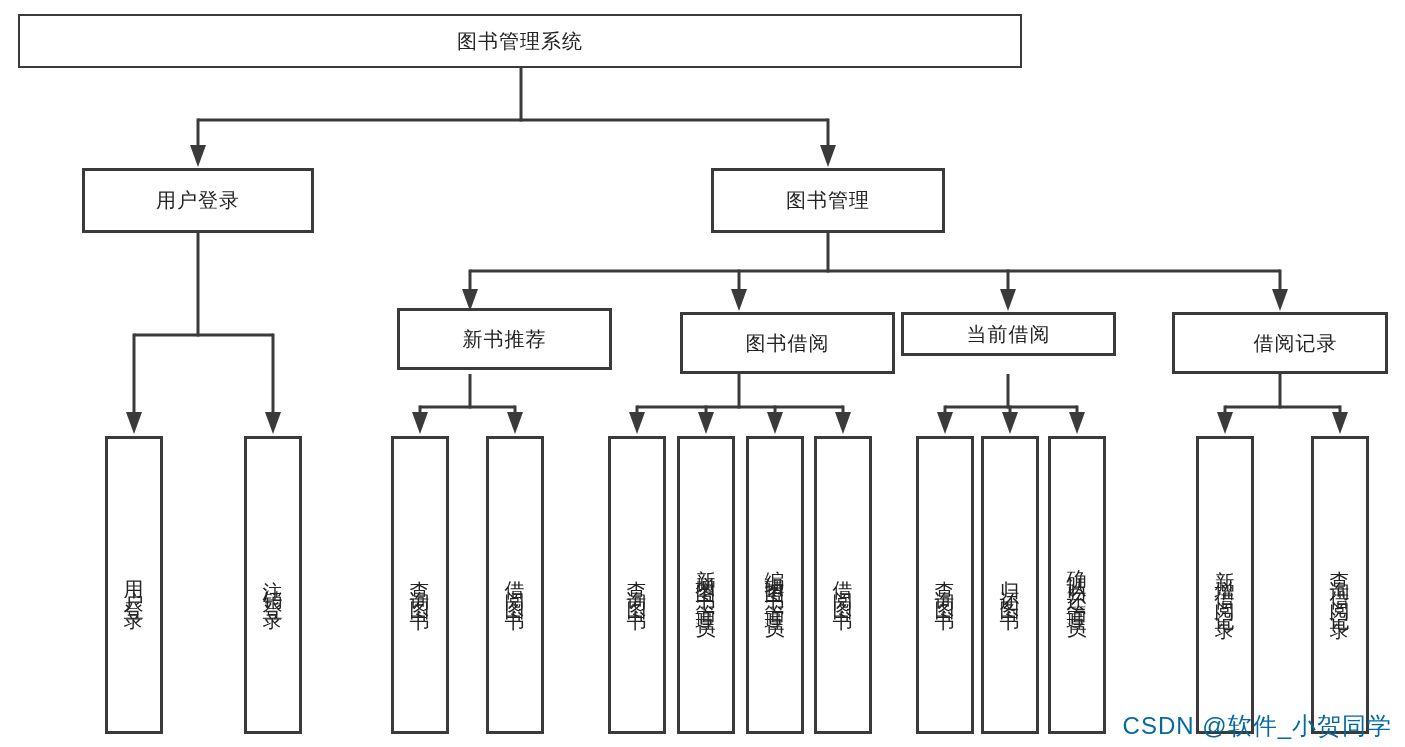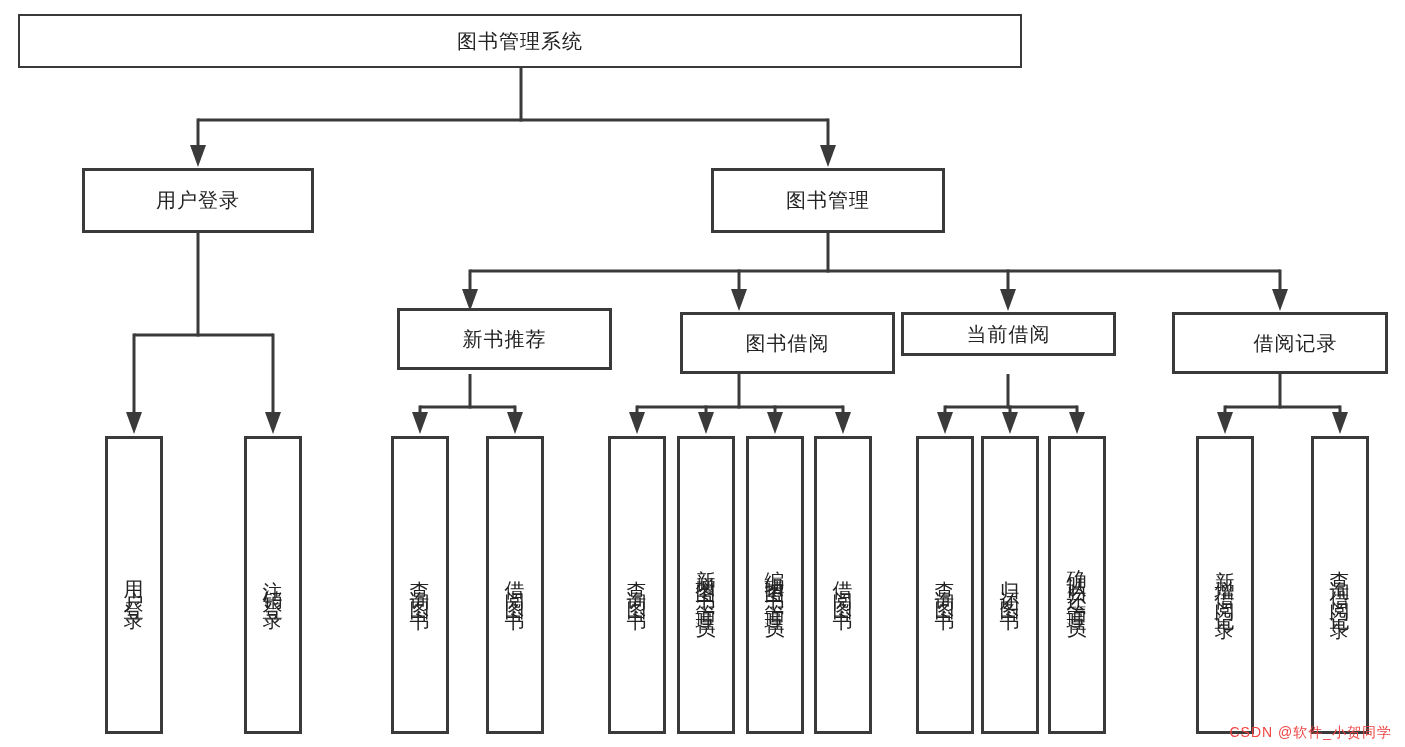--- a/index.html
+++ b/index.html
@@ -40,22 +40,22 @@
     text-orientation: mixed;
     font-size: 20px;
     letter-spacing: 10px;
     line-height: 1;
     white-space: nowrap;
   }
   .watermark {
     position: absolute;
     right: 13px;
     bottom: 5px;
-    font-size: 14px;
-    color: #ef4444;
+    font-size: 24px;
+    color: #0369a1;
     letter-spacing: 1px;
   }
 </style>
 </head>
 <body>
 
 <div class="canvas">
 
   <svg class="edges" viewBox="0 0 1405 747" xmlns="http://www.w3.org/2000/svg">
 

